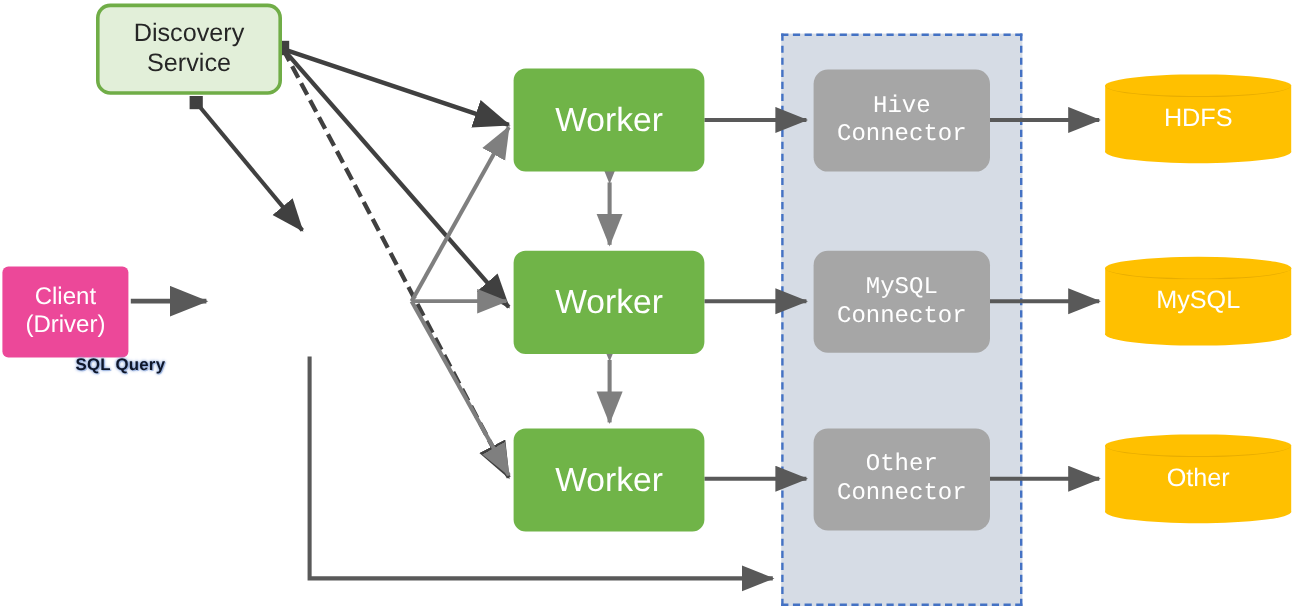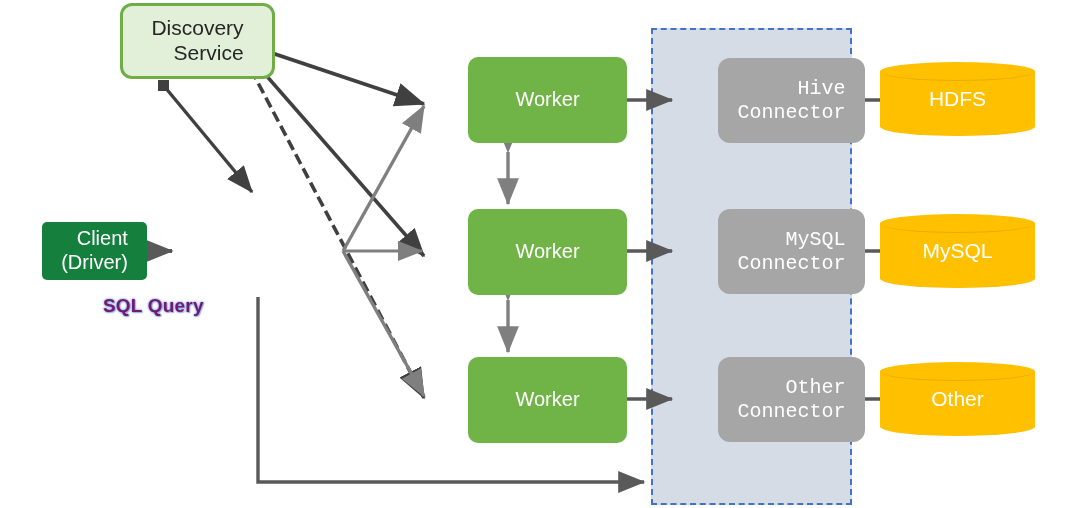--- a/index.html
+++ b/index.html
@@ -21,45 +21,44 @@
     top: 0;
     width: 1080px;
     height: 508px;
     pointer-events: none;
   }
   .node {
     position: absolute;
     display: flex;
     align-items: center;
     justify-content: center;
-    text-align: right;
+    text-align: center;
     line-height: 1.18;
     box-sizing: border-box;
     white-space: pre-line;
-    margin-left: 40px;
   }
   
   .node-discovery {
     left: 80px;
     top: 3px;
     width: 155px;
     height: 76px;
     background: #e2efd9;
     border: 3px solid #70ad47;
     border-radius: 12px;
     color: #262626;
     font-size: 21px;
   }
   
   .node-client {
     left: 2px;
     top: 222px;
     width: 105px;
-    height: 58px;
-    background: #15803d;
+    height: 76px;
+    background: #ec4899;
     border-radius: 5px;
     color: #ffffff;
     font-size: 20px;
   }
   
   .node-coordinator {
     left: 180px;
     top: 205px;
     width: 158px;
     height: 92px;
@@ -69,21 +68,21 @@
     font-size: 20px;
   }
   
   .node-worker {
     left: 428px;
     width: 159px;
     height: 86px;
     background: #70b448;
     border-radius: 10px;
     color: #ffffff;
-    font-size: 20px;
+    font-size: 28px;
   }
   .worker-1 { top: 57px; }
   .worker-2 { top: 209px; }
   .worker-3 { top: 357px; }
 
   
   .connector-zone {
     position: absolute;
     left: 651px;
     top: 28px;
@@ -104,21 +103,21 @@
     font-size: 20px;
     font-family: Liberation Mono, monospace;
   }
   .conn-1 { top: 58px; }
   .conn-2 { top: 209px; }
   .conn-3 { top: 357px; }
 
   
   .cyl {
     position: absolute;
-    left: 880px;
+    left: 921px;
     width: 155px;
     height: 74px;
     text-decoration: underline;
   }
   .cyl-1 { top: 62px; }
   .cyl-2 { top: 214px; }
   .cyl-3 { top: 362px; }
   .cyl-body {
     position: absolute;
     left: 0;
@@ -157,26 +156,25 @@
     align-items: center;
     justify-content: center;
     color: #ffffff;
     font-size: 21px;
   }
   
   .sql-label {
     position: absolute;
     left: 63px;
     top: 295px;
-    font-size: 19px;
+    font-size: 14px;
     font-weight: bold;
-    color: #701a75;
+    color: #0f172a;
     text-shadow: 0 0 3px #8ea9db, 0 0 2px #8ea9db, 1px 1px 0 #b4c6e7;
     letter-spacing: 0.2px;
-    margin-left: 40px;
   }
 </style>
 </head>
 <body>
 
 <div id="canvas">
 
   <div class="connector-zone"></div>
 
   <svg id="edges" viewBox="0 0 1080 508">

